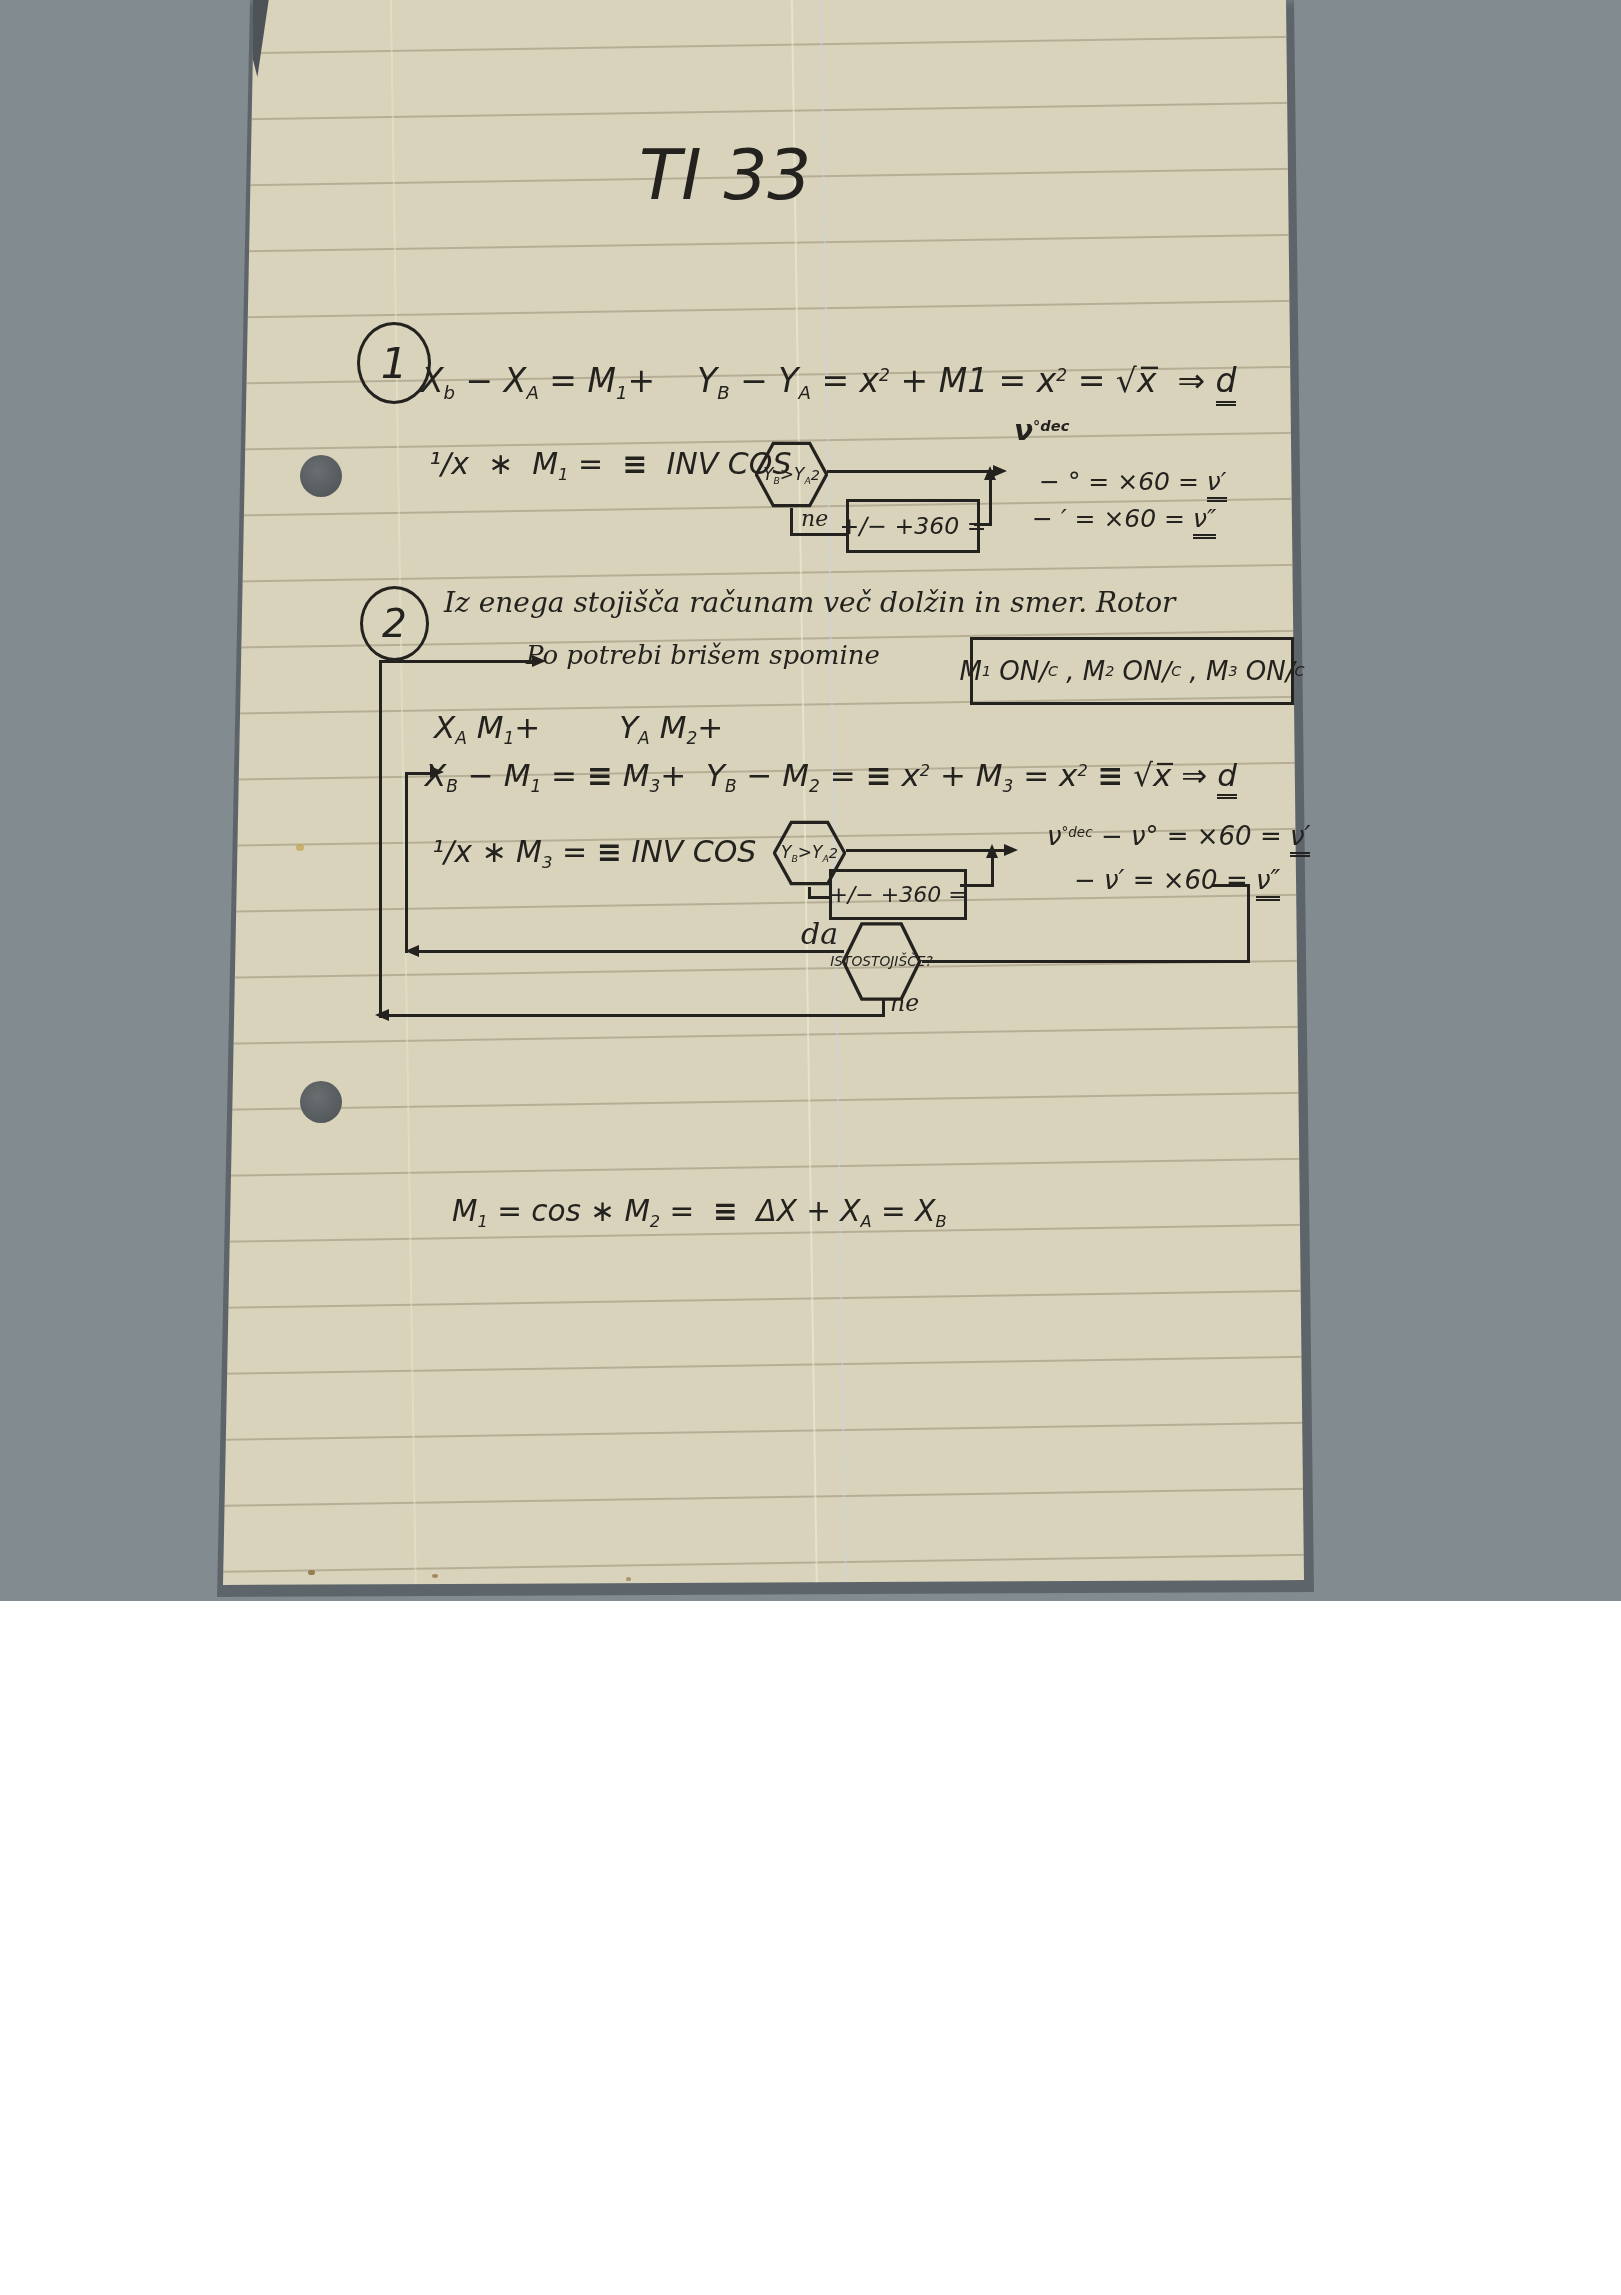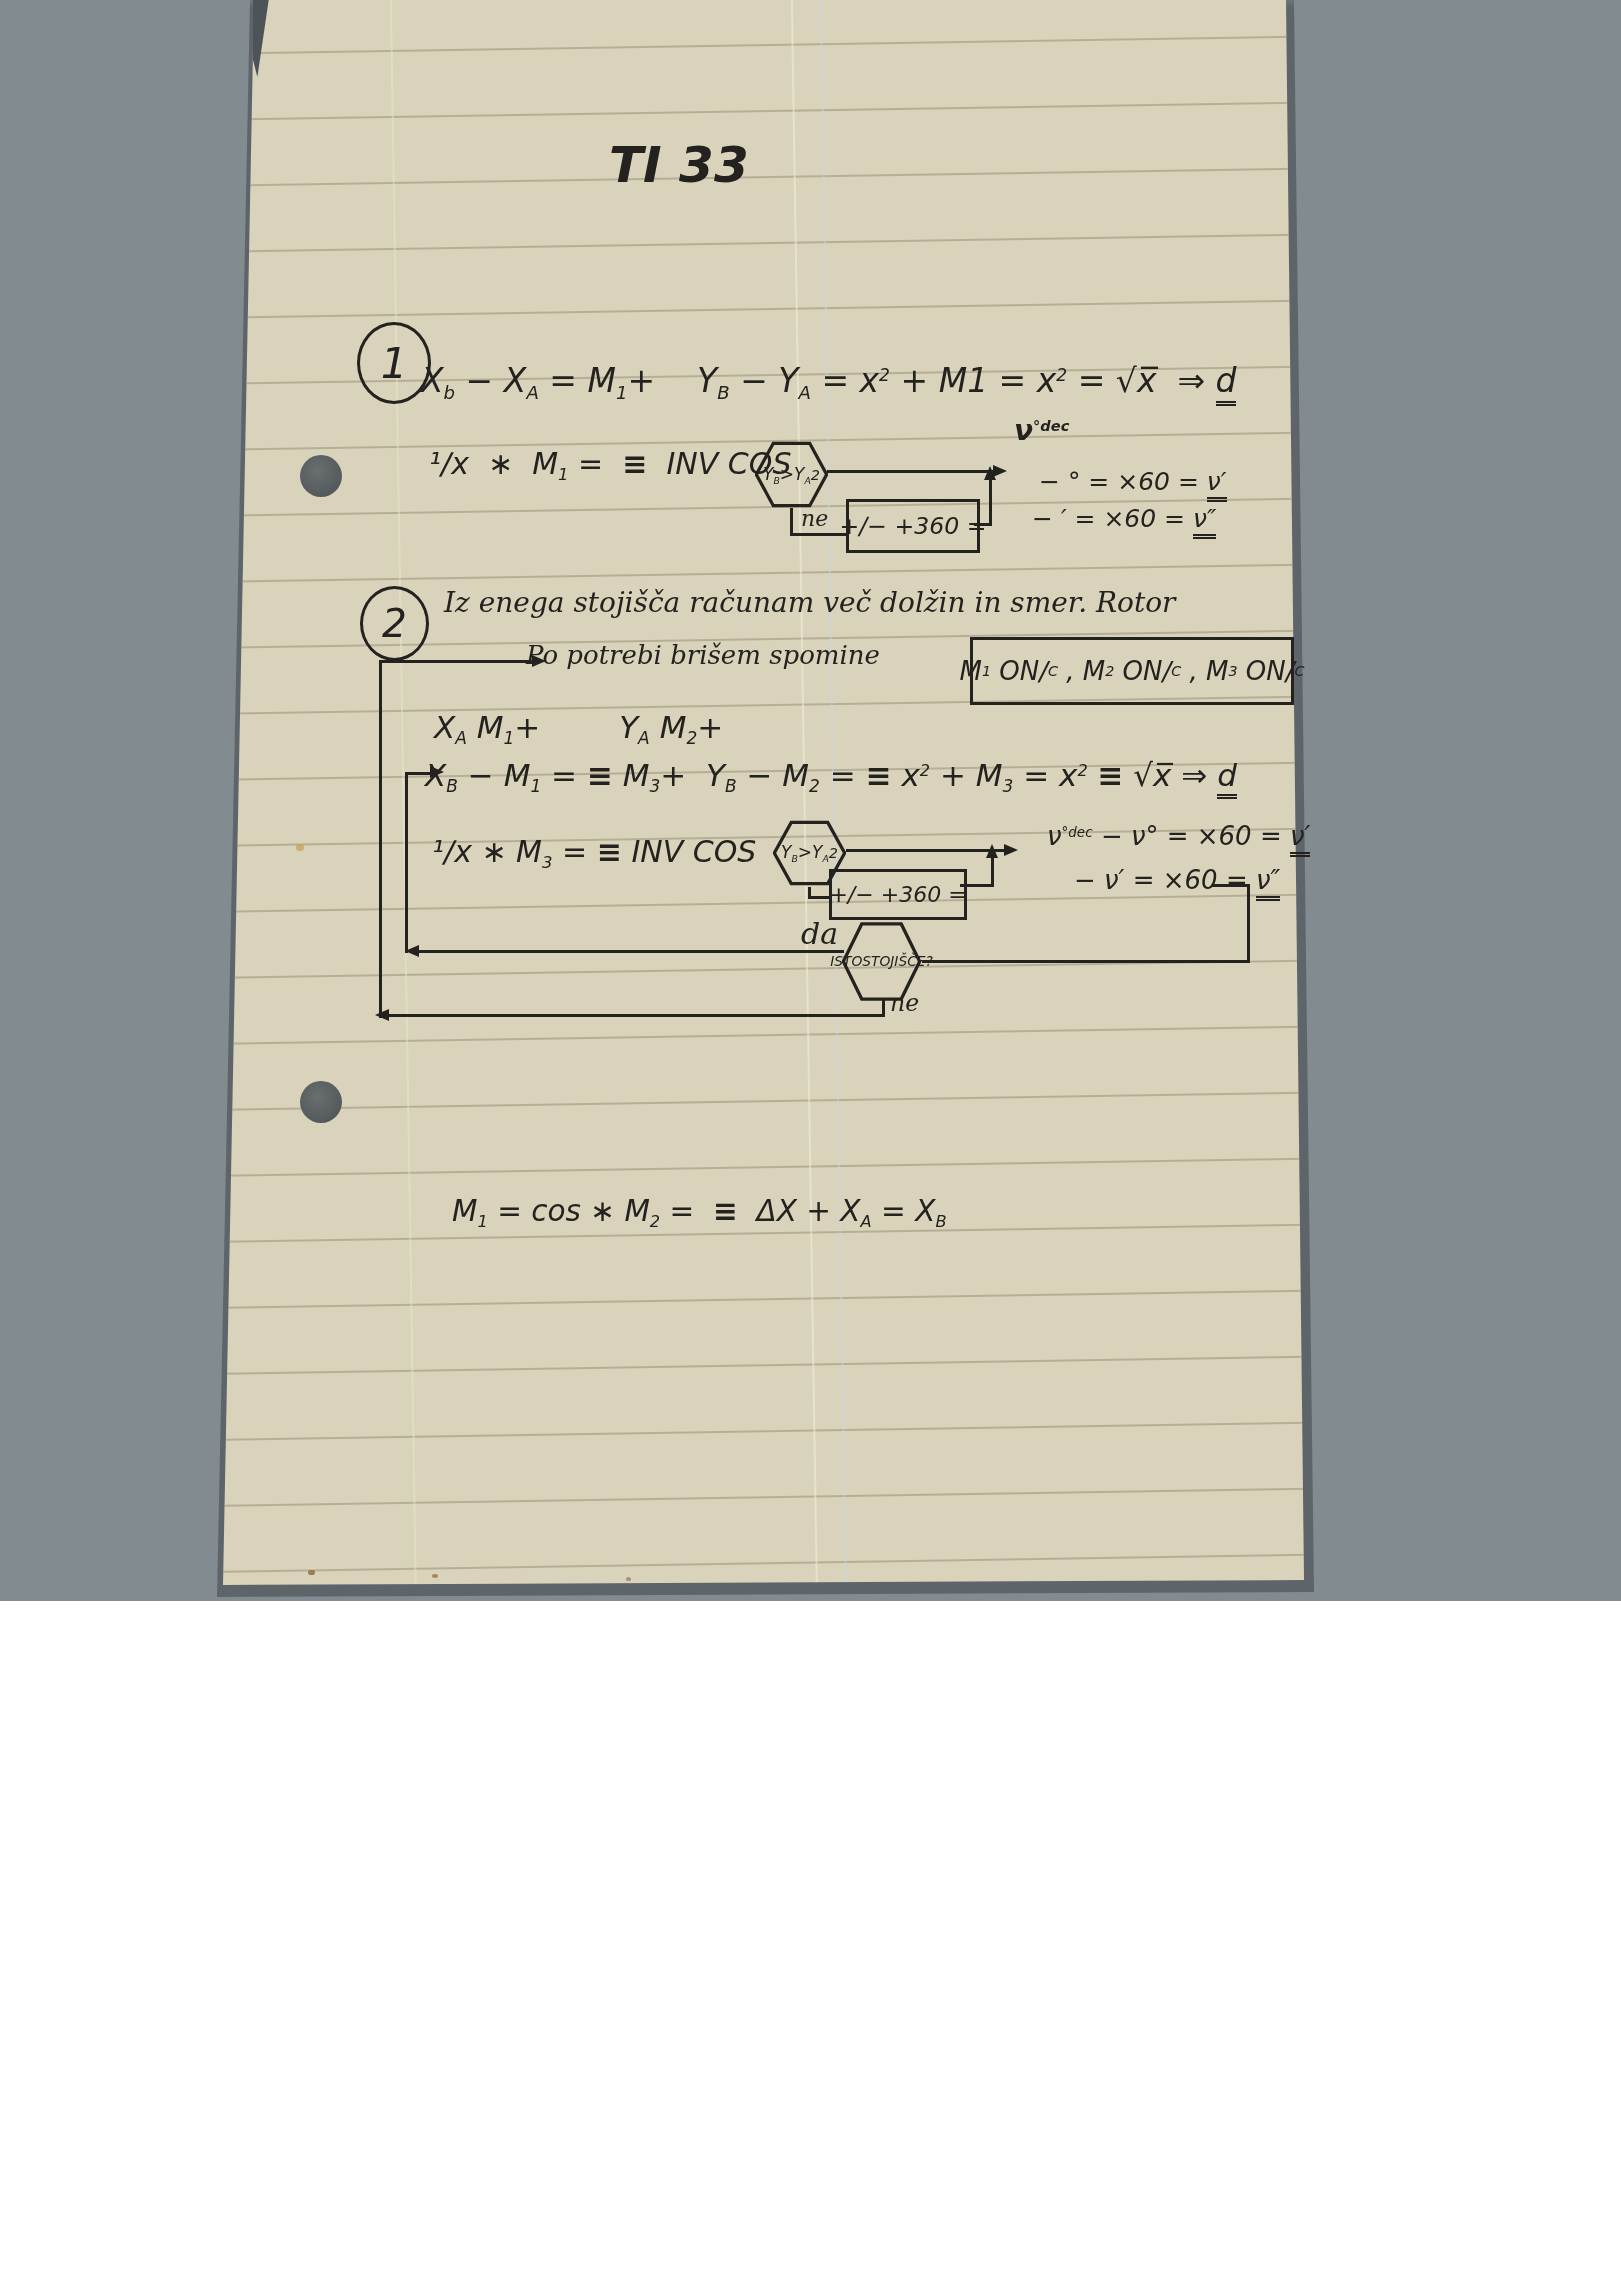--- a/index.html
+++ b/index.html
@@ -58,21 +58,21 @@
   </div>
   <div class="corner-wedge"></div>
 
   <div class="hole" style="left:300px;top:455px;"></div>
   <div class="hole" style="left:300px;top:1081px;"></div>
   <div class="spot" style="left:296px;top:844px;width:7.9px;height:6.6px;background:#c3a14c;opacity:.7;"></div>
   <div class="spot" style="left:308px;top:1570px;width:6.6px;height:4.6px;background:#8a6a3a;opacity:.8;"></div>
   <div class="spot" style="left:432px;top:1574px;width:5.9px;height:3.9px;background:#8a6a3a;opacity:.7;"></div>
   <div class="spot" style="left:626px;top:1577px;width:5.2px;height:3.9px;background:#8a6a3a;opacity:.6;"></div>
 
-  <div class="ink" style="left:609px;top:139px;font-size:50px;font-weight:bold;">TI 33</div>
+  <div class="ink" style="left:639px;top:139px;font-size:69px;">TI 33</div>
 
   <div class="badge" style="left:357px;top:322px;width:68px;height:76px;font-size:42px;">
     <span>1</span>
   </div>
   <div class="ink formula" style="left:421px;top:364px;font-size:33px;"><span>X</span><sub>b</sub><span> − </span><span>X</span><sub>A</sub><span> = </span><span>M</span><sub>1</sub><span>+    </span><span>Y</span><sub>B</sub><span> − </span><span>Y</span><sub>A</sub><span> = </span><span>x</span><sup>2</sup><span> + M1 = </span><span>x</span><sup>2</sup><span> = √x̅  ⇒ </span><span class="du">d</span></div>
   <div class="ink formula" style="left:429px;top:448px;font-size:30px;"><span>¹∕x  ∗  </span><span>M</span><sub>1</sub><span> =  </span><span class="heavy">≡</span><span>  INV COS</span></div>
 
   <div class="hex" style="left:755px;top:440px;width:73px;height:69px;">
     <svg width="73" height="69" viewBox="0 0 112 106">
       <polygon points="2,53 28,5 84,5 110,53 84,101 28,101" fill="none" stroke="#23221f" stroke-width="5"></polygon>

